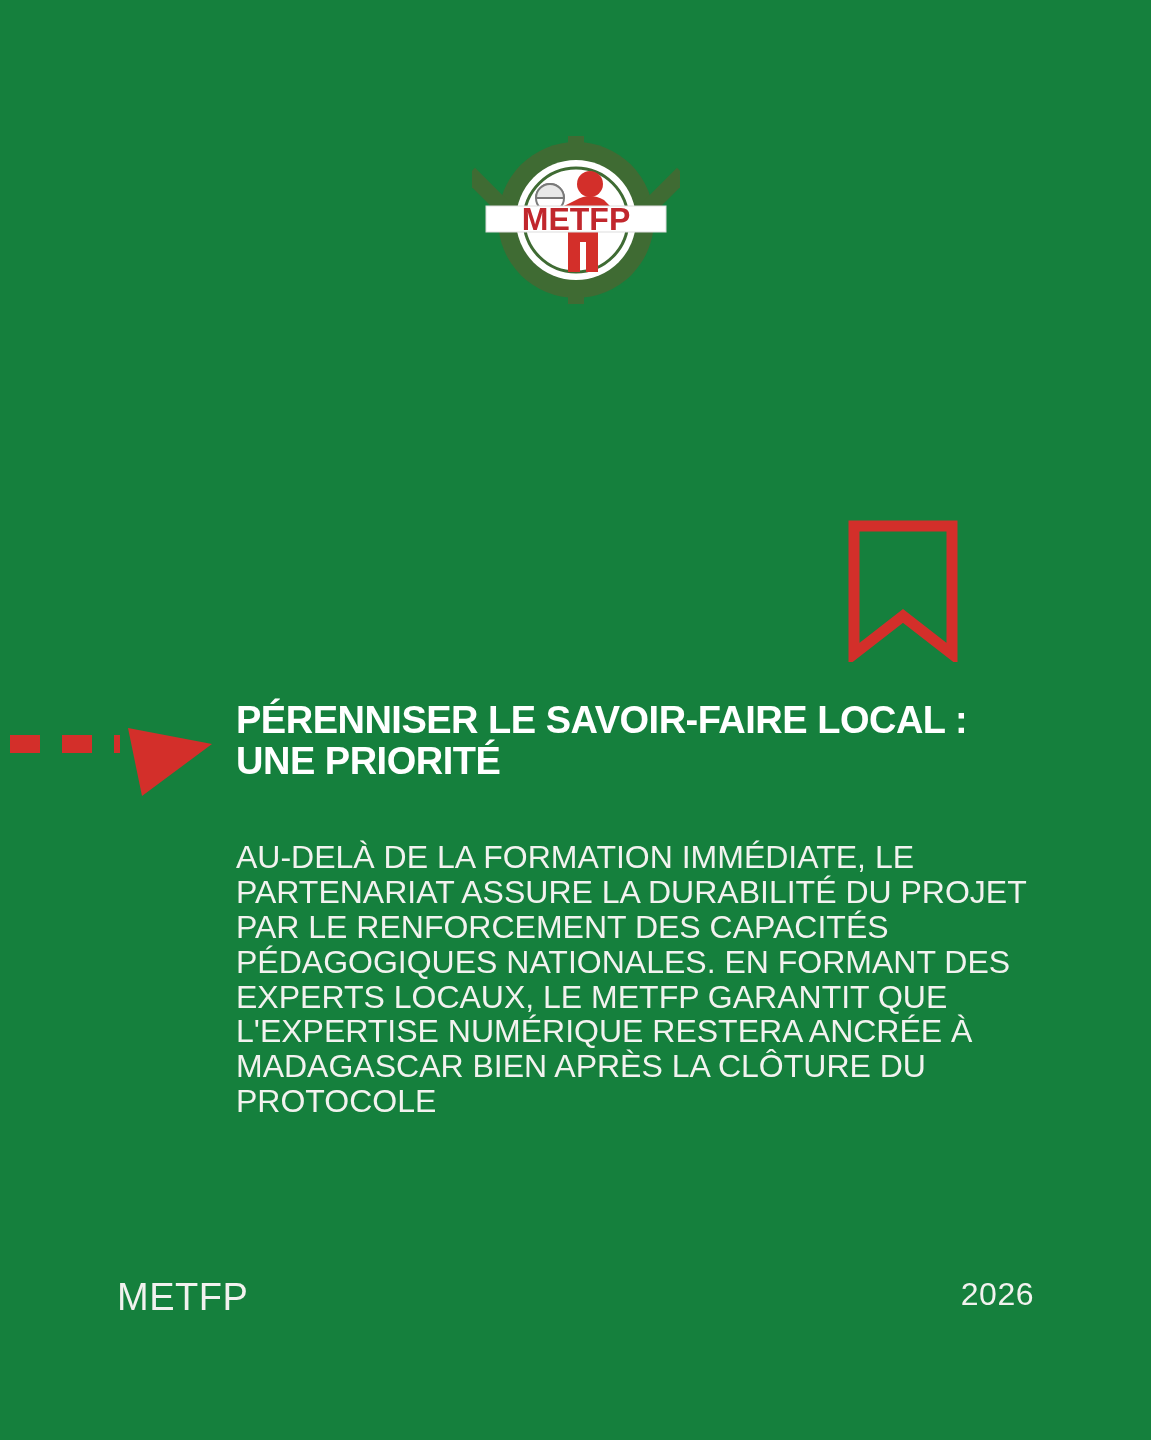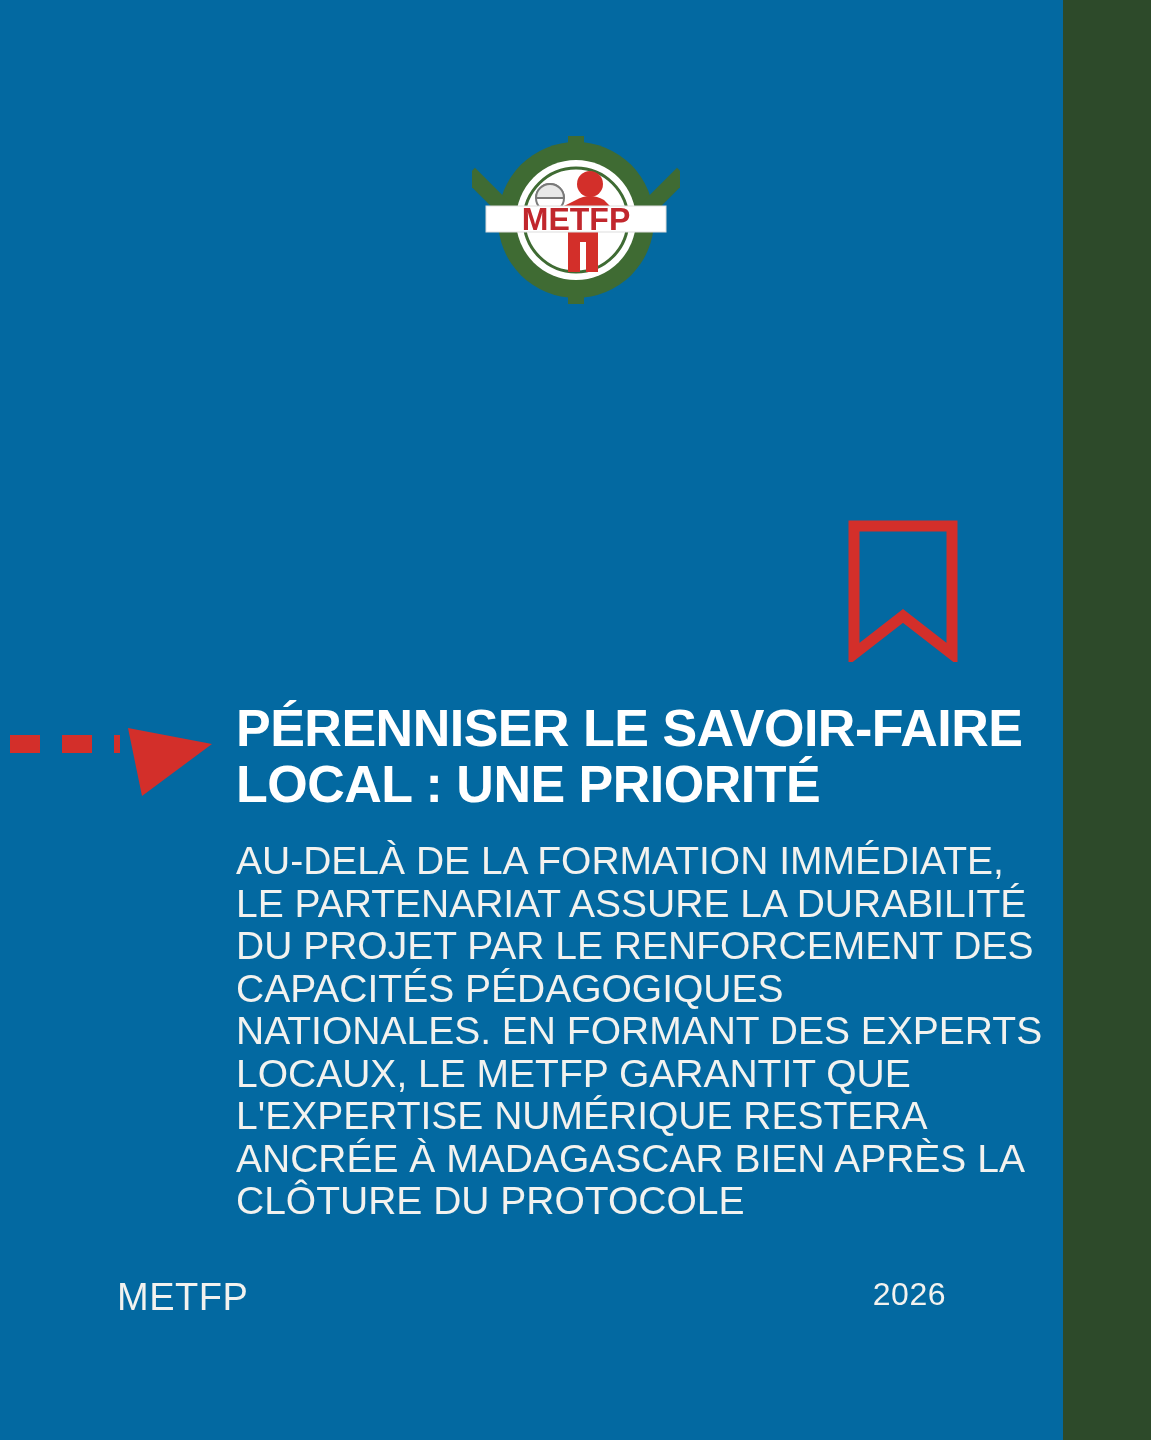--- a/index.html
+++ b/index.html
@@ -9,23 +9,23 @@
   body {
     width: 1151px;
     height: 1440px;
     background: #2d4a2a;
     font-family: "Liberation Sans", sans-serif;
     overflow: hidden;
     position: relative;
   }
   .poster {
     position: relative;
-    width: 1063px;
+    width: 1151px;
     height: 1440px;
-    background: #0369a1;
+    background: #15803d;
   }
 
   
   .logo-wrap {
     position: absolute;
     left: 472px;
     top: 136px;
     width: 208px;
     height: 168px;
   }
@@ -49,34 +49,34 @@
     height: 110px;
   }
 
   
   .headline {
     position: absolute;
     left: 236px;
     top: 700px;
     width: 800px;
     color: #ffffff;
-    font-size: 52px;
+    font-size: 38px;
     line-height: 1.08;
     font-weight: bold;
     letter-spacing: -0.5px;
     text-transform: uppercase;
     margin: 0;
   }
   .body-copy {
     position: absolute;
     left: 236px;
     top: 840px;
     width: 810px;
     color: #f2f2ef;
-    font-size: 39px;
+    font-size: 32px;
     line-height: 1.09;
     letter-spacing: 0px;
     text-transform: uppercase;
     margin: 0;
     font-weight: normal;
   }
 
   
   .footer-left {
     position: absolute;

